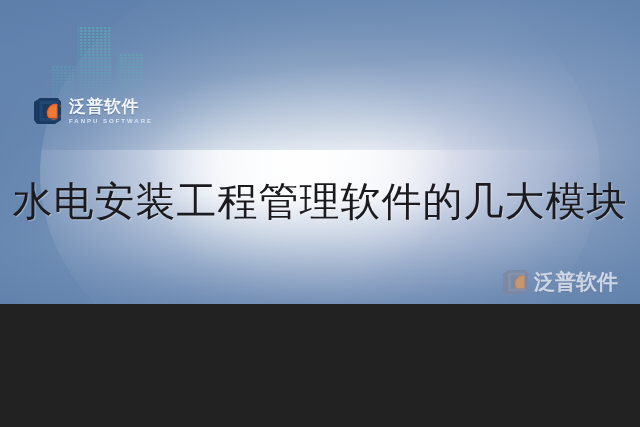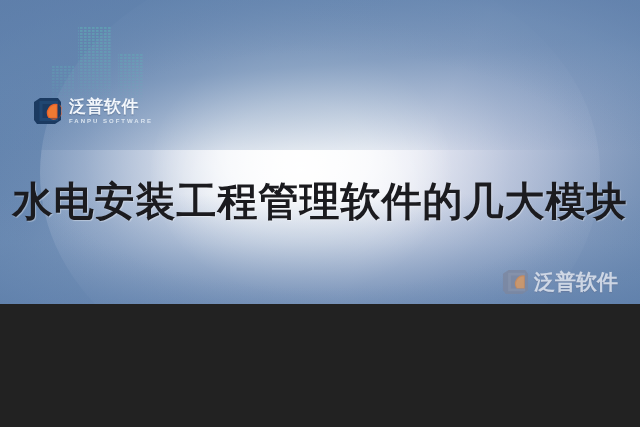--- a/index.html
+++ b/index.html
@@ -136,21 +136,21 @@
   
   .title {
     position: absolute;
     left: 0;
     right: 0;
     top: 176px;
     text-align: center;
     font-family: "Liberation Serif", "DejaVu Serif", serif;
     font-size: 40px;
     line-height: 52px;
-    font-weight: 700;
+    font-weight: 400;
     color: #1b1b1f;
     letter-spacing: 1px;
     white-space: nowrap;
     text-shadow: 1px 1px 1px rgba(255,255,255,0.35);
   }
 
   
   .watermark {
     position: absolute;
     right: 6px;

